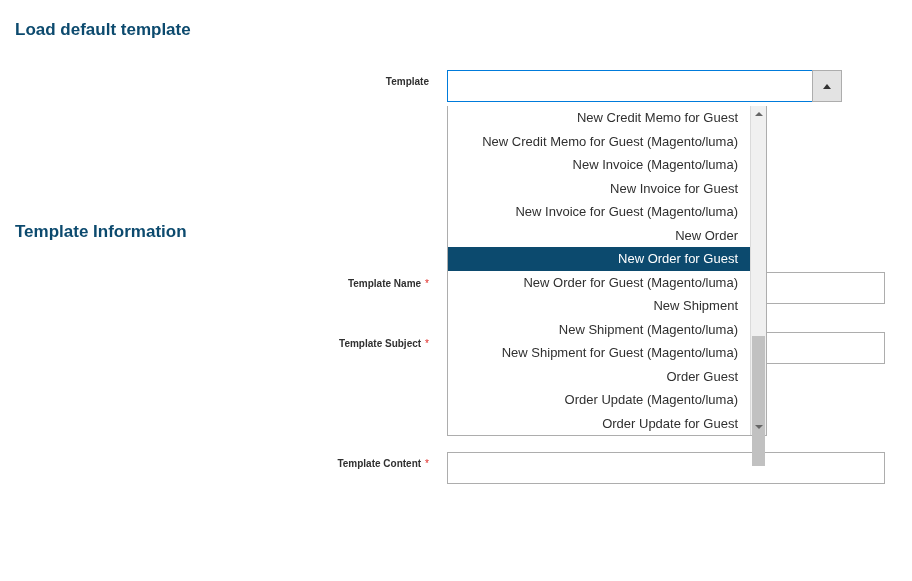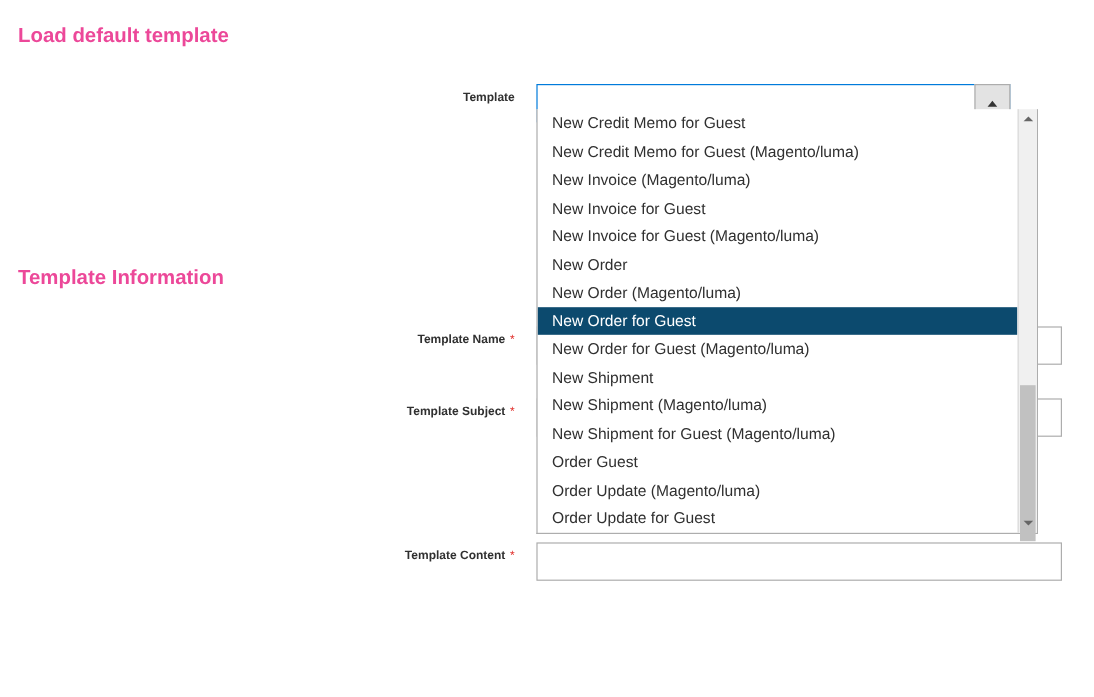--- a/index.html
+++ b/index.html
@@ -7,21 +7,21 @@
       font-family: 'Helvetica Neue', Arial, sans-serif;
       font-size: 13px;
       color: #333;
       background: #fff;
       padding: 20px 15px;
       width: 912px;
     }
     .section-title {
       font-size: 17px;
       font-weight: 600;
-      color: #ec4899;
+      color: #0c4a6e;
       margin-bottom: 30px;
     }
     .form-row {
       display: flex;
       align-items: flex-start;
       margin-bottom: 28px;
     }
     .form-label {
       width: 432px;
       text-align: right;
@@ -70,29 +70,30 @@
     }
     .arrow-up {
       width: 0;
       height: 0;
       border-left: 4px solid transparent;
       border-right: 4px solid transparent;
       border-bottom: 5px solid #333;
     }
     .dropdown-list {
       position: absolute;
-      top: 21px;
+      top: 36px;
       left: 0;
-      width: 418px;
+      width: 320px;
       max-height: 392px;
       border: 1px solid #adadad;
       border-top: none;
       background: #fff;
       z-index: 100;
       display: flex;
+      text-align: right;
     }
     .dropdown-items {
       flex: 1;
       overflow: hidden;
     }
     .dropdown-item {
       padding: 2px 12px;
       font-size: 13px;
       color: #303030;
       cursor: pointer;
@@ -174,21 +175,20 @@
         <div class="arrow-up"></div>
       </div>
       <div class="dropdown-list">
         <div class="dropdown-items" id="dropdown-items">
             <div class="dropdown-item">New Credit Memo for Guest</div>
             <div class="dropdown-item">New Credit Memo for Guest (Magento/luma)</div>
             <div class="dropdown-item">New Invoice (Magento/luma)</div>
             <div class="dropdown-item">New Invoice for Guest</div>
             <div class="dropdown-item">New Invoice for Guest (Magento/luma)</div>
             <div class="dropdown-item">New Order</div>
-            <div class="dropdown-item">New Order (Magento/luma)</div>
             <div class="dropdown-item selected">New Order for Guest</div>
             <div class="dropdown-item">New Order for Guest (Magento/luma)</div>
             <div class="dropdown-item">New Shipment</div>
             <div class="dropdown-item">New Shipment (Magento/luma)</div>
             <div class="dropdown-item">New Shipment for Guest (Magento/luma)</div>
             <div class="dropdown-item">Order Guest</div>
             <div class="dropdown-item">Order Update (Magento/luma)</div>
             <div class="dropdown-item">Order Update for Guest</div>
           </div>
         <div class="scrollbar-track">

